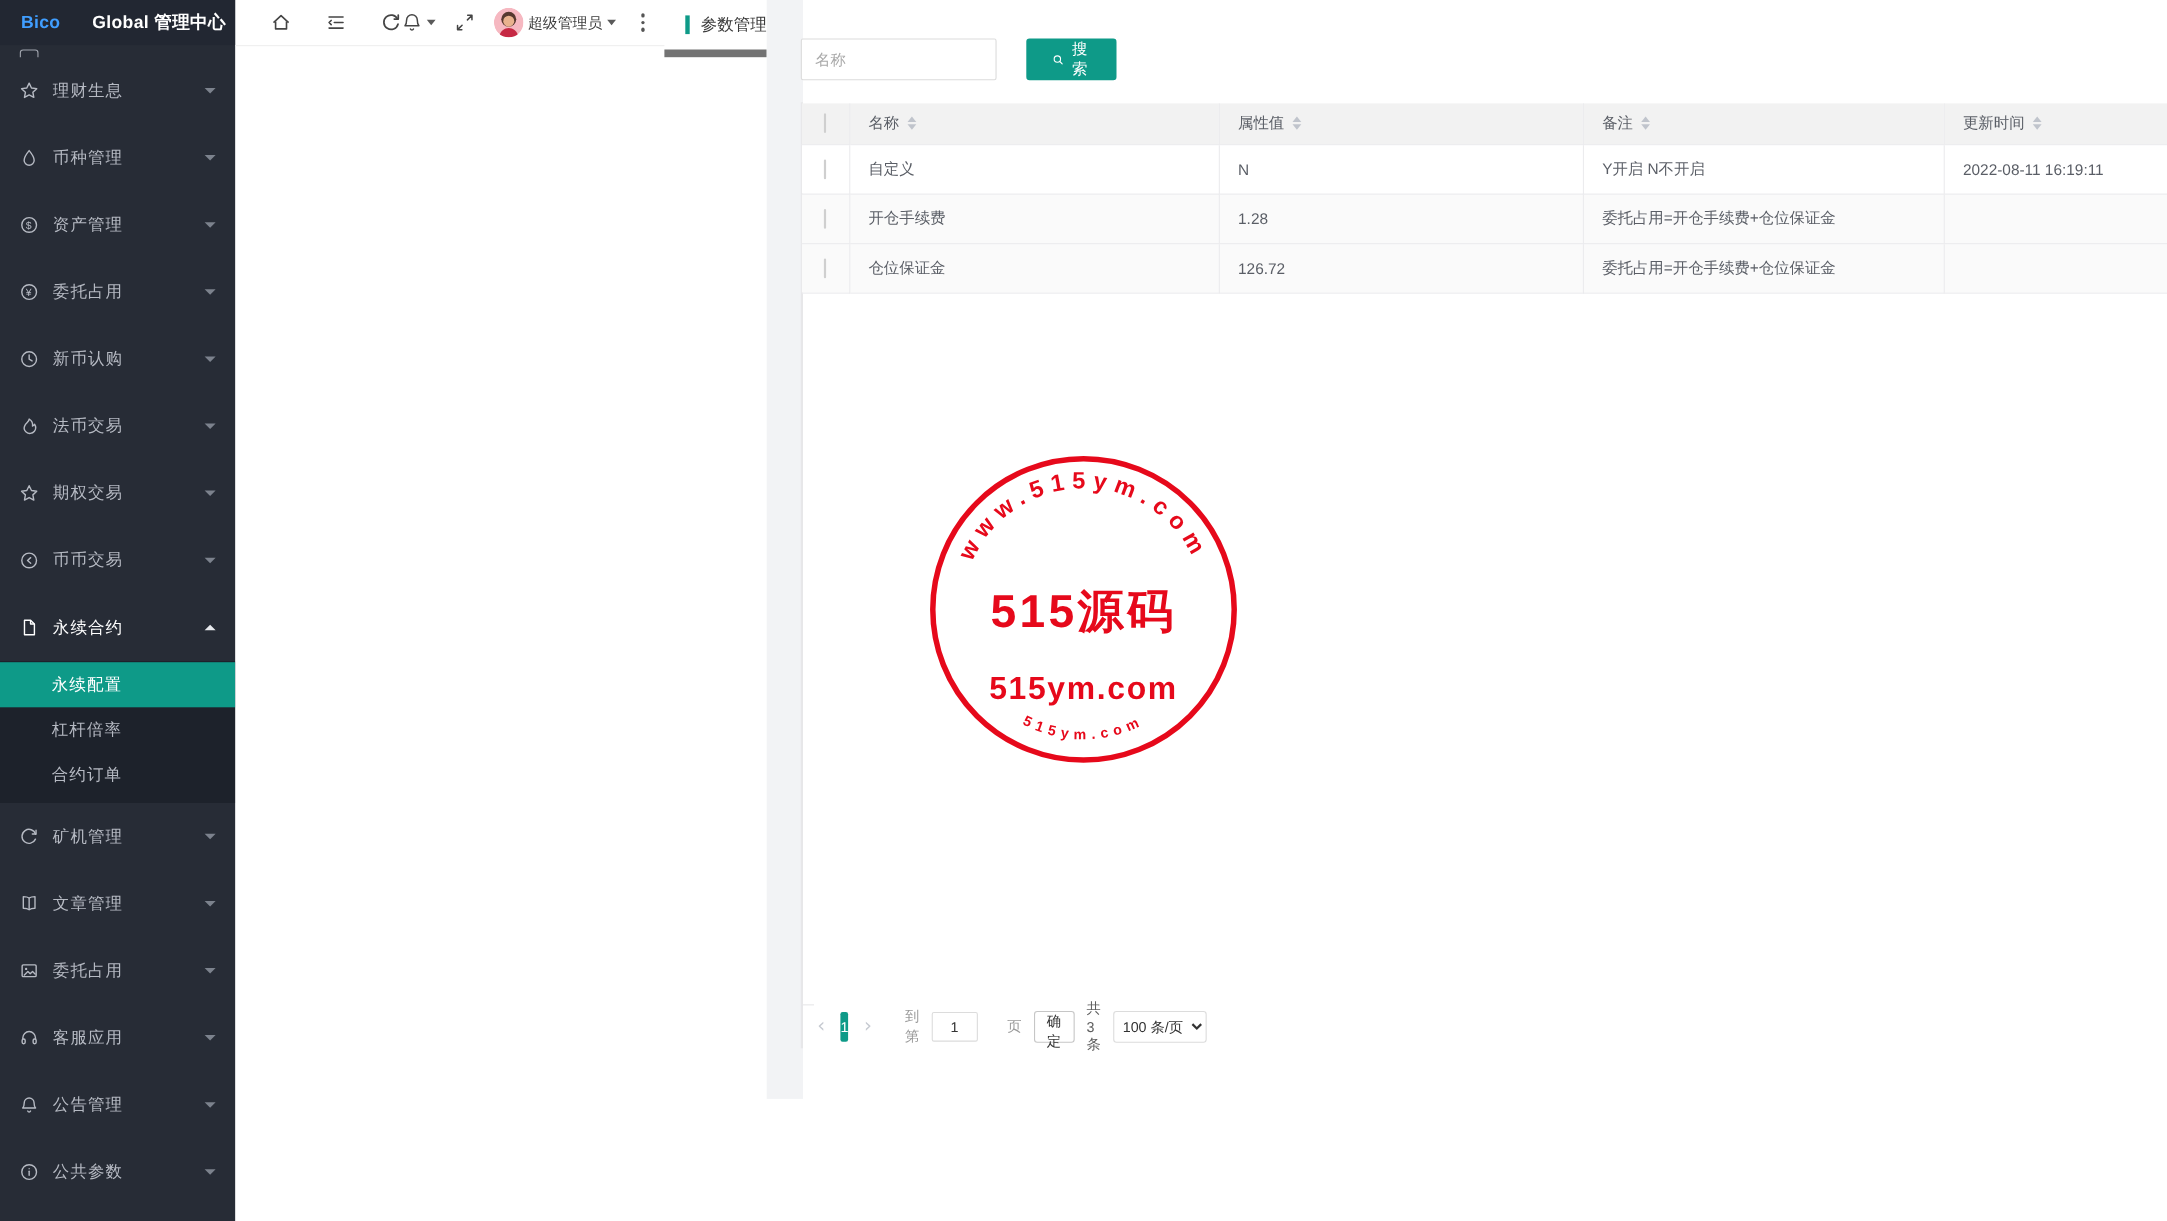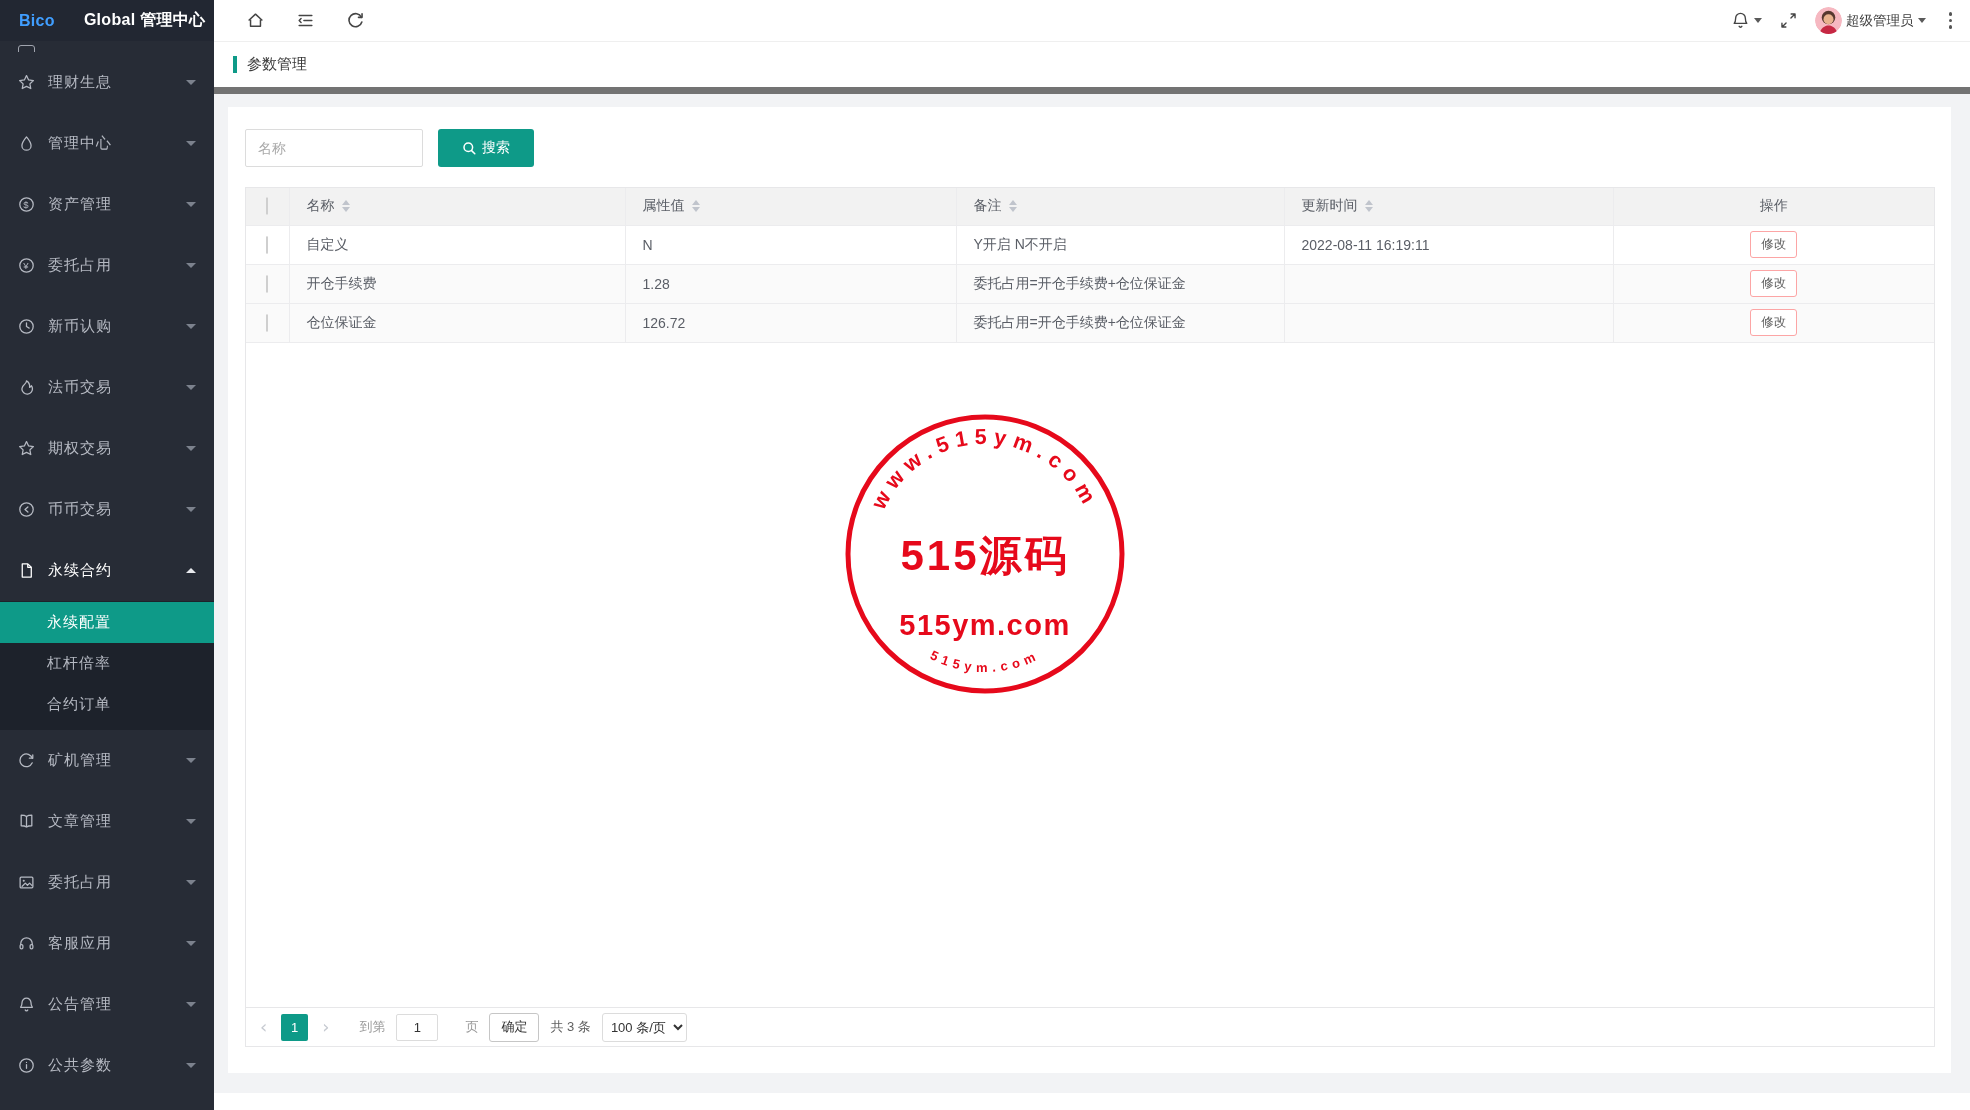--- a/index.html
+++ b/index.html
@@ -22,21 +22,21 @@
   .caret { width:0; height:0; border-left:5px solid transparent; border-right:5px solid transparent; }
   .caret.down { border-top:5px solid #7c828d; }
   .caret.up { border-bottom:5px solid #e8eaee; }
   .menu-item.parent-active { color:#fff; }
   .submenu { background:#1d222b; padding:1px 0 5px; }
   .submenu-item { height:41px; display:flex; align-items:center; padding-left:47px; font-size:15px; letter-spacing:1px; color:#b6bac3; cursor:pointer; }
   .submenu-item.active { background:#0e9a88; color:#fff; }
   .ic { width:100%; height:100%; display:block; }
 
   
-  .main { flex:1; display:flex; flex-direction:column; background:#fff; position:relative; }
+  .main { flex:1; display:flex; flex-direction:row; background:#fff; position:relative; }
   .topbar { height:42px; border-bottom:1px solid #efefef; display:flex; align-items:center; padding:0 12px 0 32px; flex-shrink:0; }
   .tb-left { display:flex; align-items:center; gap:31px; }
   .tb-icon { width:19px; height:19px; color:#454545; cursor:pointer; }
   .tb-right { margin-left:auto; display:flex; align-items:center; gap:17px; }
   .tb-group { display:flex; align-items:center; gap:4px; cursor:pointer; }
   .caret-sm { width:0; height:0; border-left:4px solid transparent; border-right:4px solid transparent; border-top:5px solid #5a5a5a; }
   .avatar { width:27px; height:27px; border-radius:50%; overflow:hidden; flex-shrink:0; cursor:pointer; }
   .username { font-size:13.5px; color:#3c3c3c; }
   .dots { display:flex; flex-direction:column; gap:3px; padding:4px 6px; cursor:pointer; }
   .dots i { width:3.5px; height:3.5px; border-radius:50%; background:#555; }
@@ -46,21 +46,21 @@
   .page-title { font-size:15px; color:#3a3a3a; }
 
   .content { height:999px; background:#f2f3f5; padding:13px 19px 20px 14px; }
   .panel { background:#fff; height:100%; position:relative; }
 
   .search-row { position:absolute; top:22px; left:17px; display:flex; gap:15px; }
   .search-input { width:178px; height:38px; border:1px solid #dcdcdc; border-radius:2px; padding:0 12px; font-size:14px; color:#333; outline:none; }
   .search-input::placeholder { color:#a9a9a9; }
   .search-btn { height:38px; min-width:68px; background:#0e9a88; border:none; border-radius:3px; color:#fff;
     font-size:14px; display:flex; align-items:center; justify-content:center; gap:5px; cursor:pointer; padding:0 24px;
-    font-family:inherit; }
+    font-family:inherit;margin-left:12px; }
   .search-btn svg { width:15px; height:15px; }
 
   .table-block { position:absolute; top:80px; left:17px; right:16px; bottom:26px; border:1px solid #e7e7e9; display:flex; flex-direction:column; }
   table { width:100%; border-collapse:collapse; table-layout:fixed; font-size:14px; color:#5a5e66; }
   th, td { border-right:1px solid #ececee; border-bottom:1px solid #ececee; padding-left:17px; text-align:left; font-weight:normal; }
   th:last-child, td:last-child { border-right:none; }
   thead th { background:#f2f2f2; height:37px; color:#5a5e66; }
   tbody td { height:39px; background:#fff; }
   tbody tr.alt td { background:#fafafa; }
   .th-flex { display:flex; align-items:center; gap:7px; }
@@ -116,21 +116,21 @@
         <span class="mi-label">理财生息</span>
         <span class="caret down"></span>
       </div>
 
       <div class="menu-item">
         <span class="mi-icon">
             <svg class="ic" viewBox="0 0 16 16" fill="none" stroke="currentColor" stroke-width="1.2" stroke-linejoin="round">
               <path d="M8 1.8C8 1.8 3.7 7 3.7 10a4.3 4.3 0 0 0 8.6 0C12.3 7 8 1.8 8 1.8z"></path>
             </svg>
           </span>
-        <span class="mi-label">管理中心</span>
+        <span class="mi-label">币种管理</span>
         <span class="caret down"></span>
       </div>
 
       <div class="menu-item">
         <span class="mi-icon">
             <svg class="ic" viewBox="0 0 16 16" fill="none" stroke="currentColor" stroke-width="1.2">
               <circle cx="8" cy="8" r="6.3"></circle>
               <text x="8" y="11.2" font-size="9" text-anchor="middle" fill="currentColor" stroke="none">$</text>
             </svg>
           </span>

